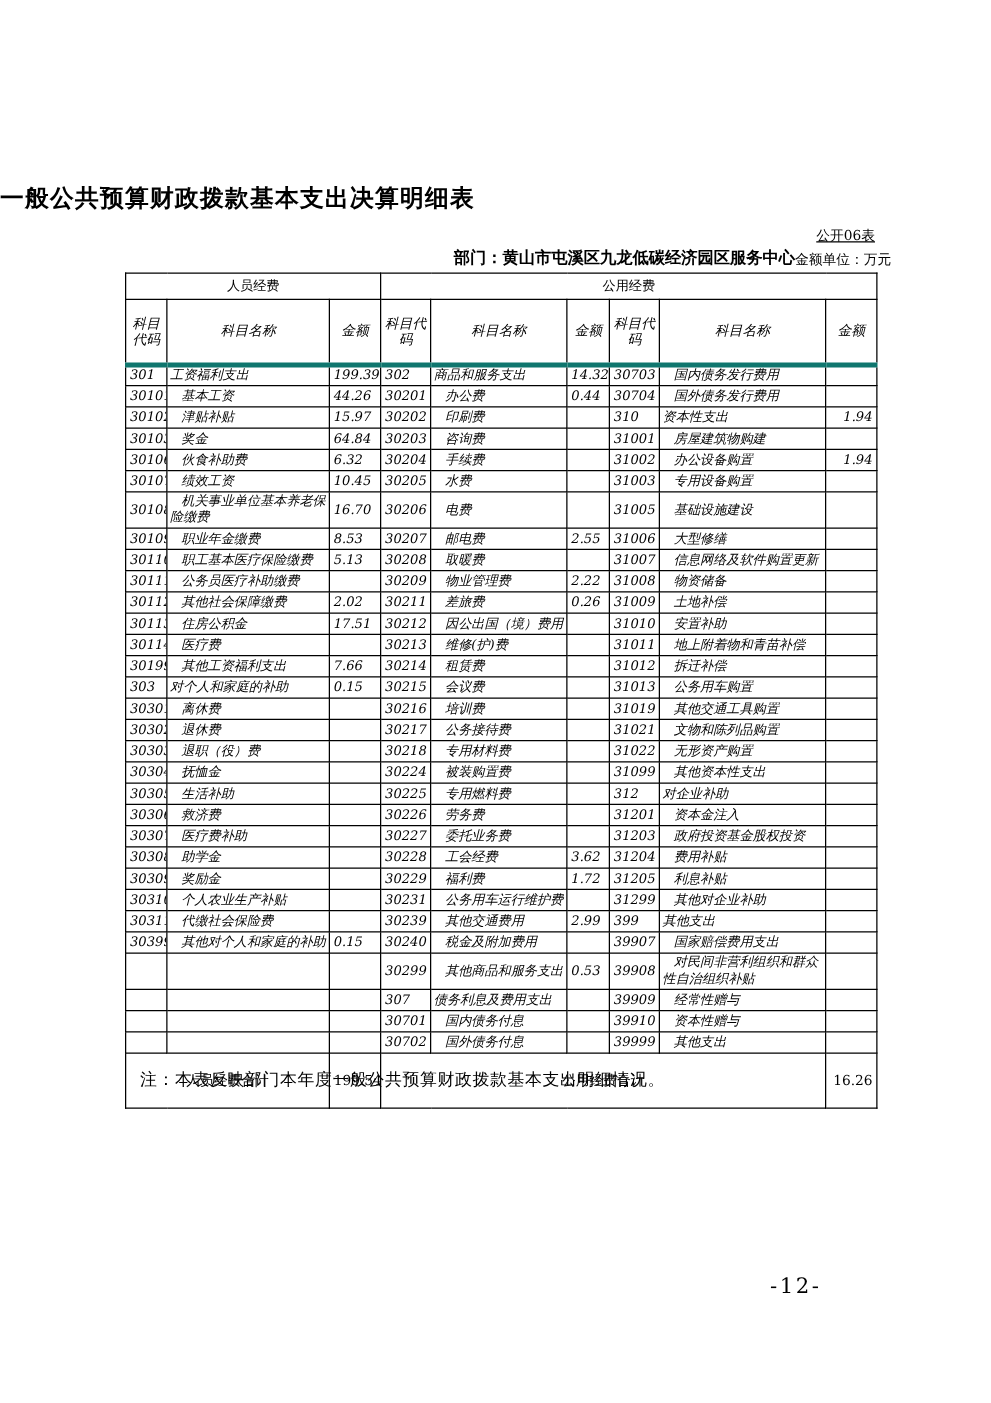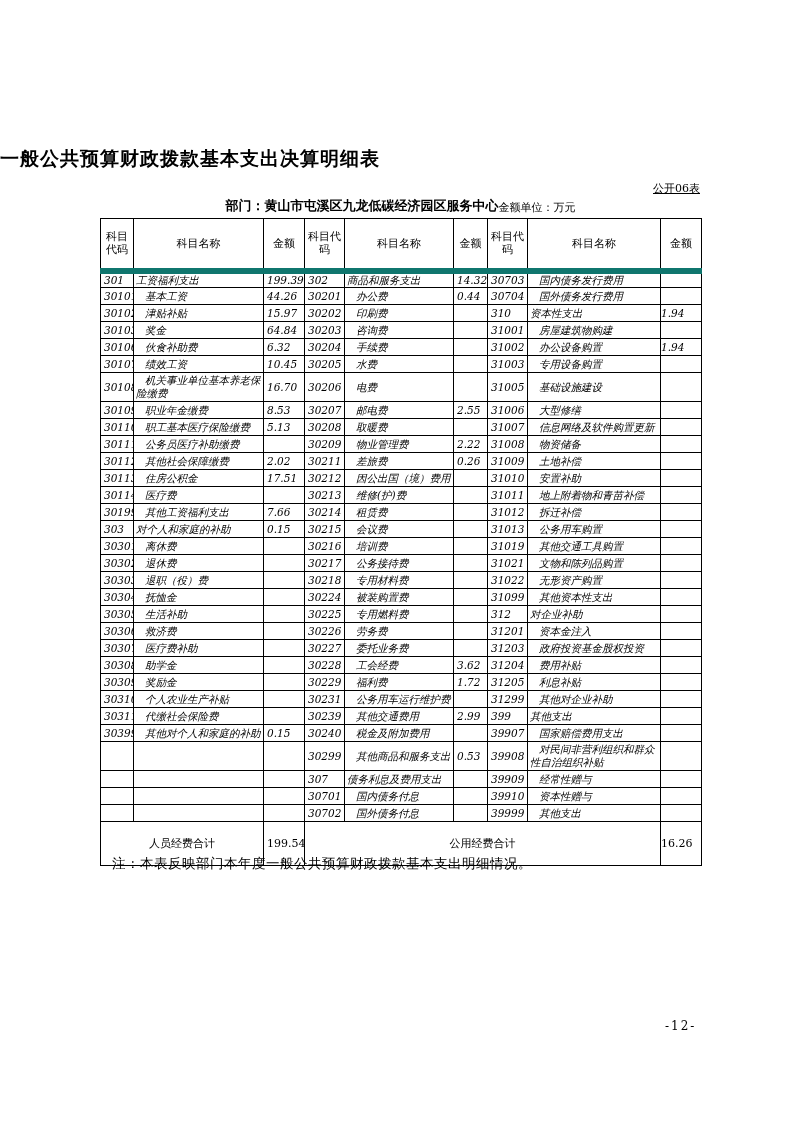--- a/index.html
+++ b/index.html
@@ -13,63 +13,63 @@
     position:absolute; top:146px; left:0; width:793px;
     font-family:"Liberation Sans","DejaVu Sans",sans-serif;
     font-weight:bold; font-size:19px; letter-spacing:1px;
   }
   .table-code {
     position:absolute; top:181px; right:93px;
     font-size:11px;
     text-decoration:underline;
   }
   .meta-row {
-    position:absolute; top:197px; left:100px; width:601px;
-    display:flex; justify-content:center; align-items:flex-end;
+    position:absolute; top:197px; left:112px; width:601px;
+    display:flex; justify-content:flex-end; align-items:flex-end;
   }
   .department { font-weight:bold; font-size:13px; }
   .unit { font-size:11px; }
 
   table.budget {
     position:absolute; top:218px; left:100px;
     width:601px; table-layout:fixed;
     border-collapse:collapse;
     font-size:10.5px; line-height:13px;
   }
   .budget th, .budget td {
     border:1px solid #000;
     padding:0 2px;
     vertical-align:middle;
     overflow:hidden;
     font-weight:normal;
   }
   .budget { border:1.5px solid #000; }
   thead tr.group-row { height:21px; }
   thead tr.colhead-row { height:52px; }
-  thead tr.colhead-row th { border-bottom:6px solid #0f766e; font-size:11px; }
+  thead tr.colhead-row th { border-bottom:4px solid #0f766e; font-size:11px;font-style:italic; }
   thead th { text-align:center; }
   tbody tr { height:17px;font-style:italic; }
   tbody tr.tall { height:29px; }
   td.code { text-align:left; padding-left:3px; }
   td.name { text-align:left; padding-left:2px; padding-right:2px; }
   td.name.sub { text-indent:9px; }
   td.name.nowrap { white-space:nowrap; }
   td.amt { text-align:left; padding-left:3px; }
-  td.amt-right { padding-right:13px; padding-left:0; }
+  td.amt-right { text-align:right; padding-right:3px; padding-left:0; }
   tfoot tr { height:44px; }
   tfoot td { border-top:2px solid #000; font-size:11px; }
   td.total-label { text-align:center; }
 
   .note {
     position:absolute; top:855px; left:112px;
     font-size:13.5px; letter-spacing:0.5px;
   }
   .page-number {
-    position:absolute; top:1019px; left:665px;
-    font-size:12px; letter-spacing:2px;
+    position:absolute; top:1019px; left:616px;
+    font-size:17px; letter-spacing:2px;
   }
 </style>
 </head>
 <body>
 
 <div class="title">一般公共预算财政拨款基本支出决算明细表</div>
 <div class="table-code">公开06表</div>
 
 <div class="meta-row">
   <span class="department">部门：黄山市屯溪区九龙低碳经济园区服务中心</span>
@@ -82,20 +82,24 @@
       <col style="width:130px">
       <col style="width:41px">
     <col style="width:40px">
       <col style="width:109px">
       <col style="width:34px">
     <col style="width:40px">
       <col style="width:133px">
       <col style="width:41px">
   </colgroup>
   <thead>
+    <tr class="group-row">
+      <th colspan="3">人员经费</th>
+      <th colspan="6">公用经费</th>
+    </tr>
     <tr class="colhead-row">
       <th>科目代码</th>
       <th>科目名称</th>
       <th>金额</th>
       <th>科目代码</th>
       <th>科目名称</th>
       <th>金额</th>
       <th>科目代码</th>
       <th>科目名称</th>
       <th>金额</th>

